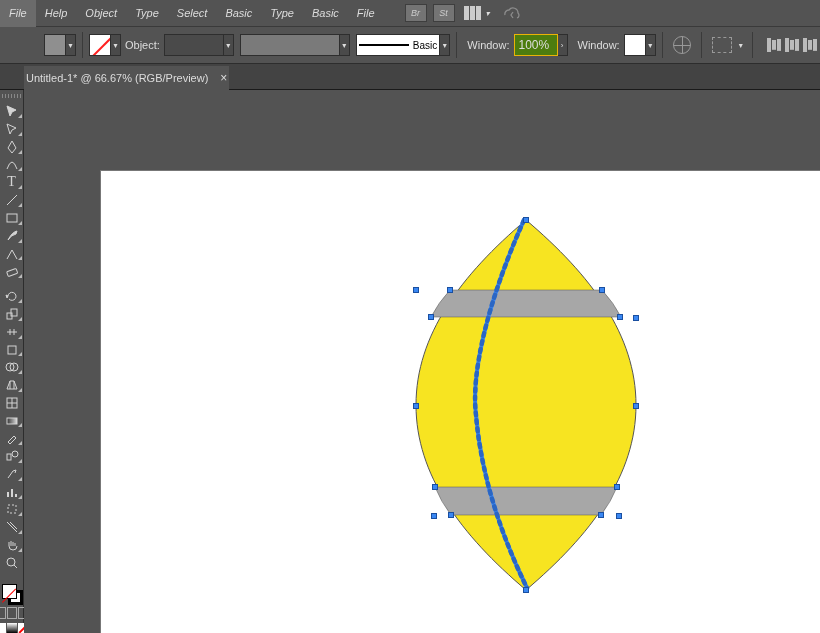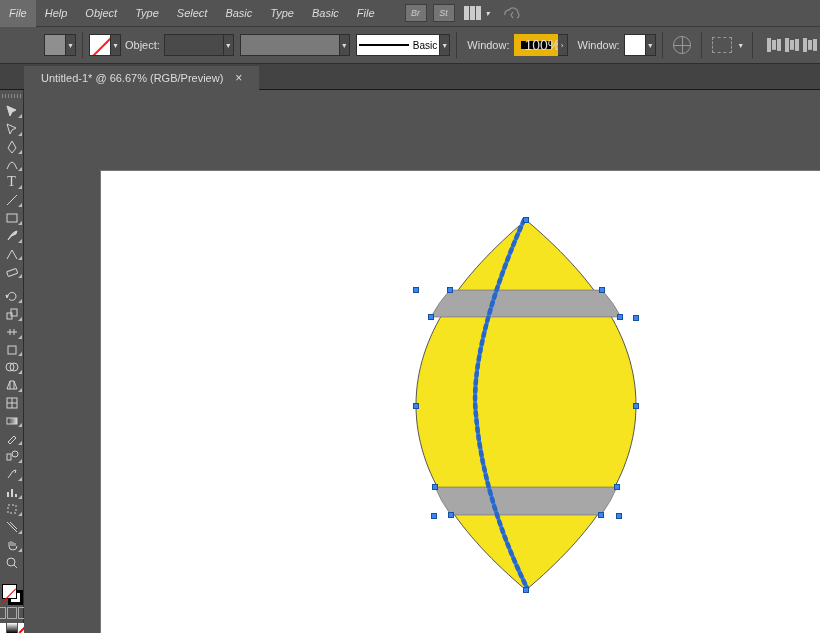--- a/index.html
+++ b/index.html
@@ -20,35 +20,35 @@
   .optbar{height:37px;background:#535353;border-bottom:1px solid #2d2d2d;display:flex;align-items:center;padding-left:44px;}
   .swatch{width:22px;height:22px;border:1px solid #2e2e2e;display:inline-block;}
   .dd{width:10px;height:22px;background:#4a4a4a;border:1px solid #2e2e2e;border-left:none;font-size:8px;display:flex;align-items:center;justify-content:center;}
   .sep{width:1px;height:26px;background:#3a3a3a;margin:0 6px;}
   .lbl{margin:0 4px;}
   .strokebox{width:60px;height:22px;background:#4a4a4a;border:1px solid #2e2e2e;}
   .brushprev{width:100px;height:22px;background:#7a7a7a;border:1px solid #2e2e2e;}
   .basicbox{display:flex;align-items:center;height:22px;background:#fff;border:1px solid #2e2e2e;padding:0 2px;}
   .basicbox .line{width:50px;height:2px;background:#000;}
   .basicbox .txt{color:#000;font-size:10px;margin-left:4px;}
-  .opacinput{width:44px;height:22px;background:#000000;border:7px solid #eab308;color:#ddd;font-size:14px;padding-left:4px;display:flex;align-items:center;}
+  .opacinput{width:44px;height:22px;background:#4d7c0f;border:1px solid #eab308;color:#ddd;font-size:12px;padding-left:4px;display:flex;align-items:center;}
   .stylebox{width:22px;height:22px;background:#fff;border:1px solid #2e2e2e;}
   .globeicon{width:18px;height:18px;border:1.5px solid #999;border-radius:50%;position:relative;margin:0 4px;}
   .globeicon:before{content:"";position:absolute;left:49%;top:0;bottom:0;width:1px;background:#999;}
   .globeicon:after{content:"";position:absolute;top:49%;left:0;right:0;height:1px;background:#999;}
   .docsetup{width:20px;height:16px;border:1.5px dashed #999;margin:0 4px;}
   .alignicons{display:flex;gap:4px;margin-left:8px;}
   .alignicons span{width:14px;height:14px;display:block;background:
     linear-gradient(#bbb,#bbb) left/4px 100% no-repeat,
     linear-gradient(#bbb,#bbb) center/4px 70% no-repeat,
     linear-gradient(#bbb,#bbb) right/4px 85% no-repeat;}
 
   
   .tabbar{height:26px;background:#434343;display:flex;align-items:flex-end;padding-left:24px;border-bottom:1px solid #1a1a1a;}
-  .tab{background:#535353;height:24px;padding:0 17px;display:flex;align-items:center;gap:12px;font-size:11px;color:#ddd;position:relative;top:1px;}
+  .tab{background:#535353;height:24px;padding:0 2px;display:flex;align-items:center;gap:12px;font-size:11px;color:#ddd;position:relative;top:1px;}
   .tab .close{font-size:12px;cursor:pointer;}
 
   
   .toolpanel{position:absolute;left:0;top:90px;width:24px;bottom:0;background:#535353;border-right:1px solid #2d2d2d;display:flex;flex-direction:column;align-items:center;padding-top:4px;}
   .grip{width:20px;height:6px;margin-bottom:4px;background:repeating-linear-gradient(90deg,#888 0 1px,transparent 1px 3px);}
   .tool{width:22px;height:22px;margin:1px 0;display:flex;align-items:center;justify-content:center;color:#d4d4d4;font-size:12px;cursor:pointer;position:relative;}
   .tool.corner:after{content:"";position:absolute;right:1px;bottom:1px;border:2px solid transparent;border-right-color:#bbb;border-bottom-color:#bbb;}
   .tool svg{stroke:#d4d4d4;fill:none;}
   .tgap{height:10px;}
   .fillstroke{width:22px;height:28px;position:relative;margin-top:4px;}

